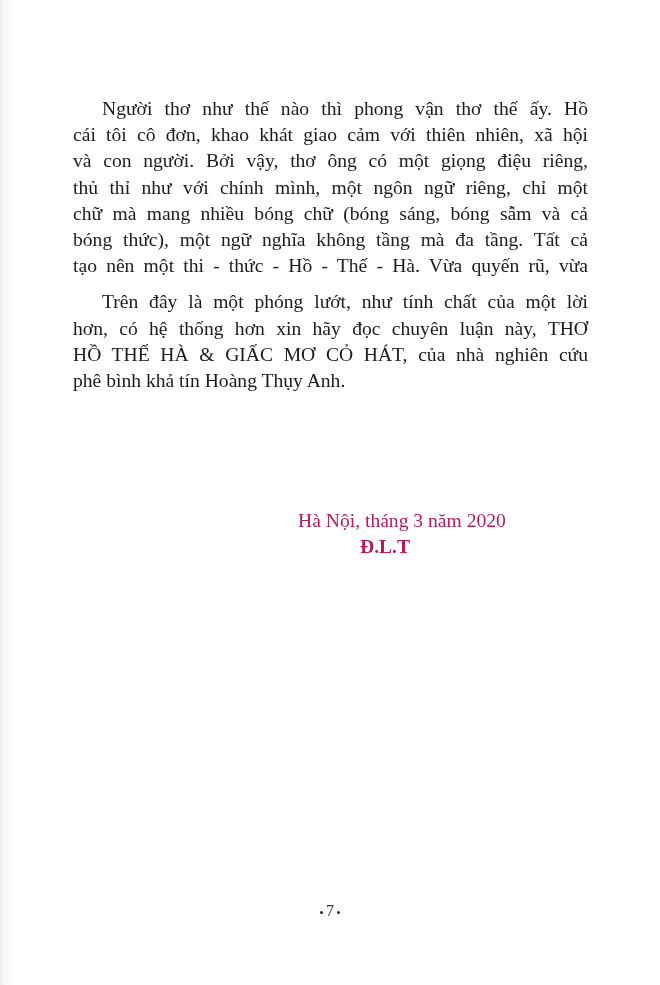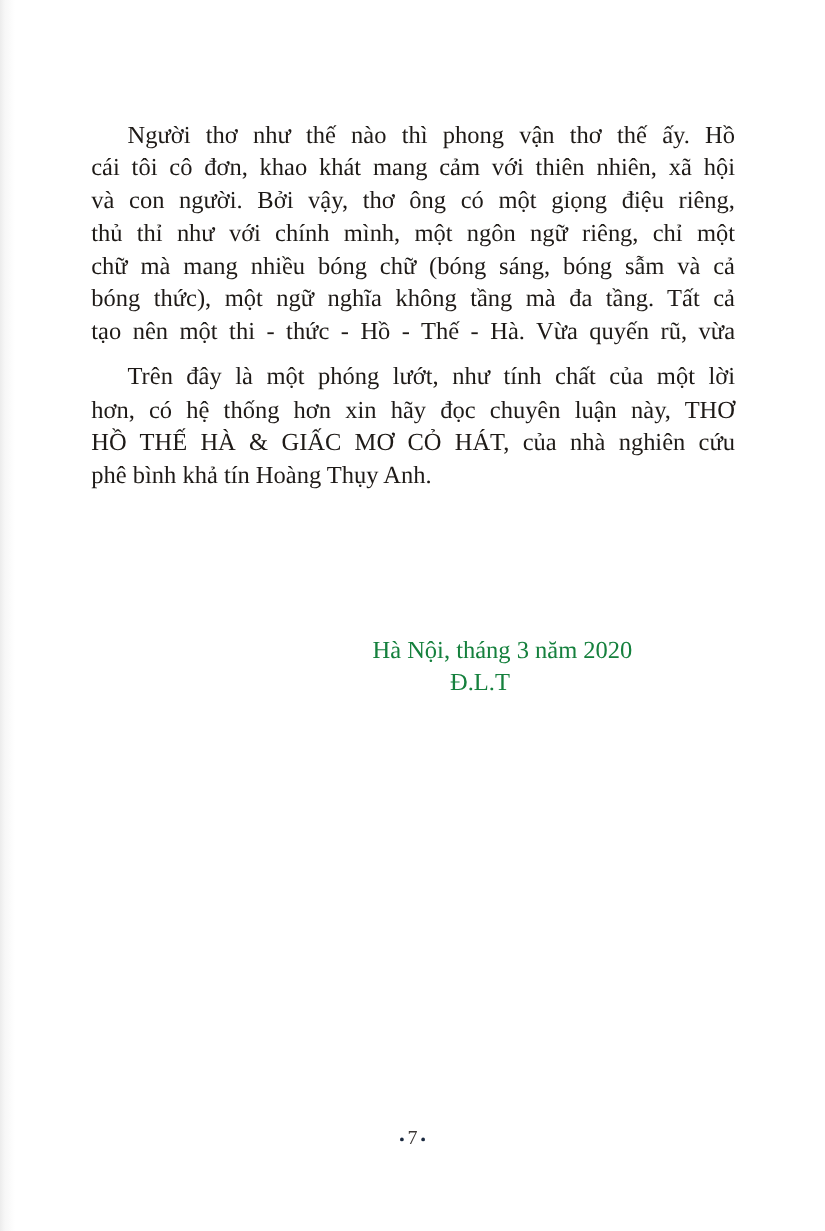--- a/index.html
+++ b/index.html
@@ -48,28 +48,28 @@
       margin-top: 10px;
     }
     .signature {
       position: absolute;
       left: 298px;
       top: 508px;
       width: 260px;
       font-family: "Liberation Serif", "DejaVu Serif", serif;
       font-size: 19.6px;
       line-height: 26.2px;
-      color: #15803d;
+      color: #be185d;
     }
     .sig-place {
       display: block;
     }
     .sig-author {
       display: block;
-      font-weight: normal;
+      font-weight: bold;
       padding-left: 62px;
     }
     .page-number {
       position: absolute;
       left: 0;
       width: 660px;
       top: 902px;
       text-align: center;
       font-family: "Liberation Serif", "DejaVu Serif", serif;
       font-size: 16px;
@@ -85,21 +85,21 @@
       margin: 0 3px;
     }
   </style>
 </head>
 <body>
 
 <div class="page">
   <div class="text-block">
     <p class="para">
       <span class="line">Người thơ như thế nào thì phong vận thơ thế ấy. Hồ</span>
-      <span class="line" style="text-indent:0">cái tôi cô đơn, khao khát mang cảm với thiên nhiên, xã hội</span>
+      <span class="line" style="text-indent:0">cái tôi cô đơn, khao khát giao cảm với thiên nhiên, xã hội</span>
       <span class="line" style="text-indent:0">và con người. Bởi vậy, thơ ông có một giọng điệu riêng,</span>
       <span class="line" style="text-indent:0">thủ thỉ như với chính mình, một ngôn ngữ riêng, chỉ một</span>
       <span class="line" style="text-indent:0">chữ mà mang nhiều bóng chữ (bóng sáng, bóng sẫm và cả</span>
       <span class="line" style="text-indent:0">bóng thức), một ngữ nghĩa không tầng mà đa tầng. Tất cả</span>
       <span class="line" style="text-indent:0">tạo nên một thi - thức - Hồ - Thế - Hà. Vừa quyến rũ, vừa</span>
     </p>
     <p class="para">
       <span class="line">Trên đây là một phóng lướt, như tính chất của một lời</span>
       <span class="line" style="text-indent:0">hơn, có hệ thống hơn xin hãy đọc chuyên luận này, THƠ</span>
       <span class="line" style="text-indent:0">HỒ THẾ HÀ &amp; GIẤC MƠ CỎ HÁT, của nhà nghiên cứu</span>

